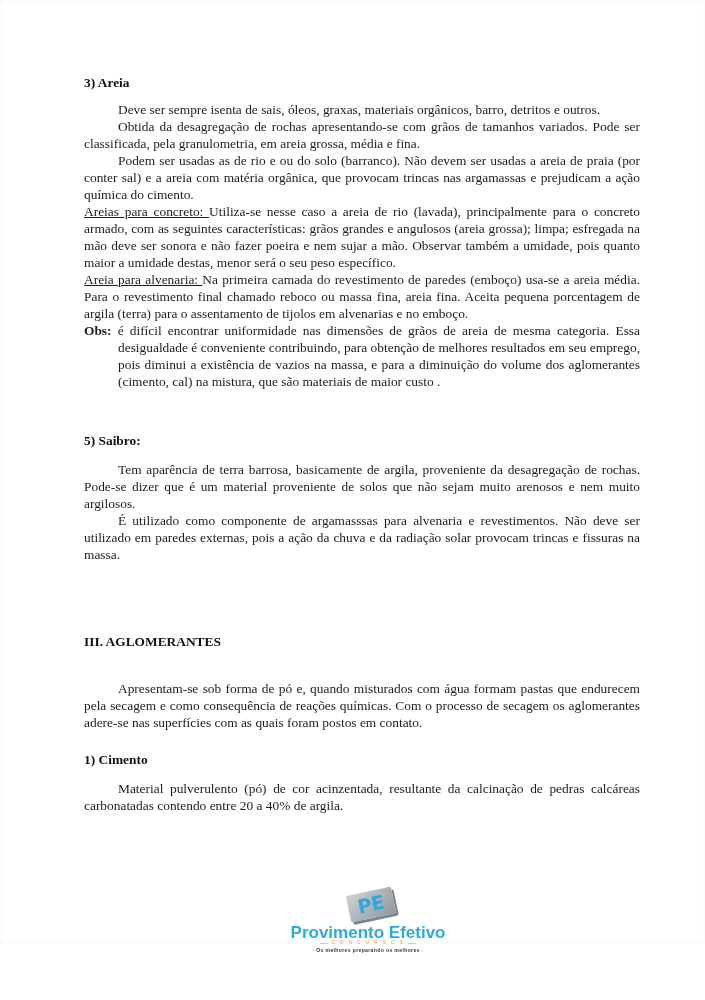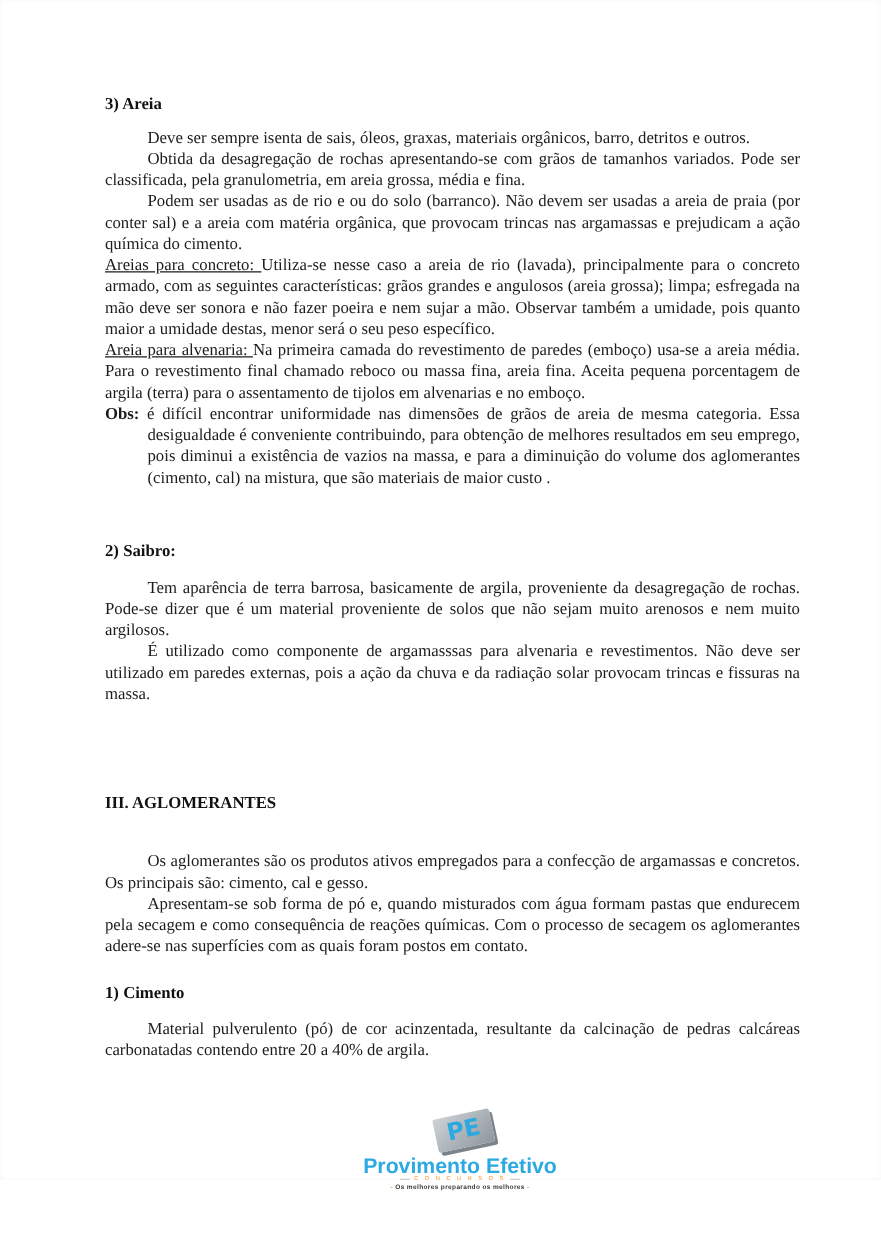--- a/index.html
+++ b/index.html
@@ -97,28 +97,27 @@
     <p>Deve ser sempre isenta de sais, óleos, graxas, materiais orgânicos, barro, detritos e outros.</p>
     <p>Obtida da desagregação de rochas apresentando-se com grãos de tamanhos variados. Pode ser classificada, pela granulometria, em areia grossa, média e fina.</p>
     <p>Podem ser usadas as de rio e ou do solo (barranco). Não devem ser usadas a areia de praia (por conter sal) e a areia com matéria orgânica, que provocam trincas nas argamassas e prejudicam a ação química do cimento.</p>
 
     <p class="noindent"><span class="lead-underline">Areias para concreto: </span><span>Utiliza-se nesse caso a areia de rio (lavada), principalmente para o concreto armado, com as seguintes características: grãos grandes e angulosos (areia grossa); limpa; esfregada na mão deve ser sonora e não fazer poeira e nem sujar a mão. Observar também a umidade, pois quanto maior a umidade destas, menor será o seu peso específico.</span></p>
 
     <p class="noindent"><span class="lead-underline">Areia para alvenaria: </span><span>Na primeira camada do revestimento de paredes (emboço) usa-se a areia média. Para o revestimento final chamado reboco ou massa fina, areia fina. Aceita pequena porcentagem de argila (terra) para o assentamento de tijolos em alvenarias e no emboço.</span></p>
 
     <p class="hanging"><span class="lead-bold">Obs:</span><span> é difícil encontrar uniformidade nas dimensões de grãos de areia de mesma categoria. Essa desigualdade é conveniente contribuindo, para obtenção de melhores resultados em seu emprego, pois diminui a existência de vazios na massa, e para a diminuição do volume dos aglomerantes (cimento, cal) na mistura, que são materiais de maior custo .</span></p>
 
-    <h2 class="h-saibro">2) Saibro:</h2>
+    <h2 class="h-saibro">5) Saibro:</h2>
 
     <p>Tem aparência de terra barrosa, basicamente de argila, proveniente da desagregação de rochas. Pode-se dizer que é um material proveniente de solos que não sejam muito arenosos e nem muito argilosos.</p>
     <p>É utilizado como componente de argamasssas para alvenaria e revestimentos. Não deve ser utilizado em paredes externas, pois a ação da chuva e da radiação solar provocam trincas e fissuras na massa.</p>
 
     <h2 class="h-aglomerantes">III. AGLOMERANTES</h2>
 
-    <p>Os aglomerantes são os produtos ativos empregados para a confecção de argamassas e concretos. Os principais são: cimento, cal e gesso.</p>
     <p>Apresentam-se sob forma de pó e, quando misturados com água formam pastas que endurecem pela secagem e como consequência de reações químicas. Com o processo de secagem os aglomerantes adere-se nas superfícies com as quais foram postos em contato.</p>
 
     <h2 class="h-cimento">1) Cimento</h2>
 
     <p>Material pulverulento (pó) de cor acinzentada, resultante da calcinação de pedras calcáreas carbonatadas contendo entre 20 a 40% de argila.</p>
   </div>
 
   <div class="logo">
     <div class="logo-icon">
       <span>PE</span>

